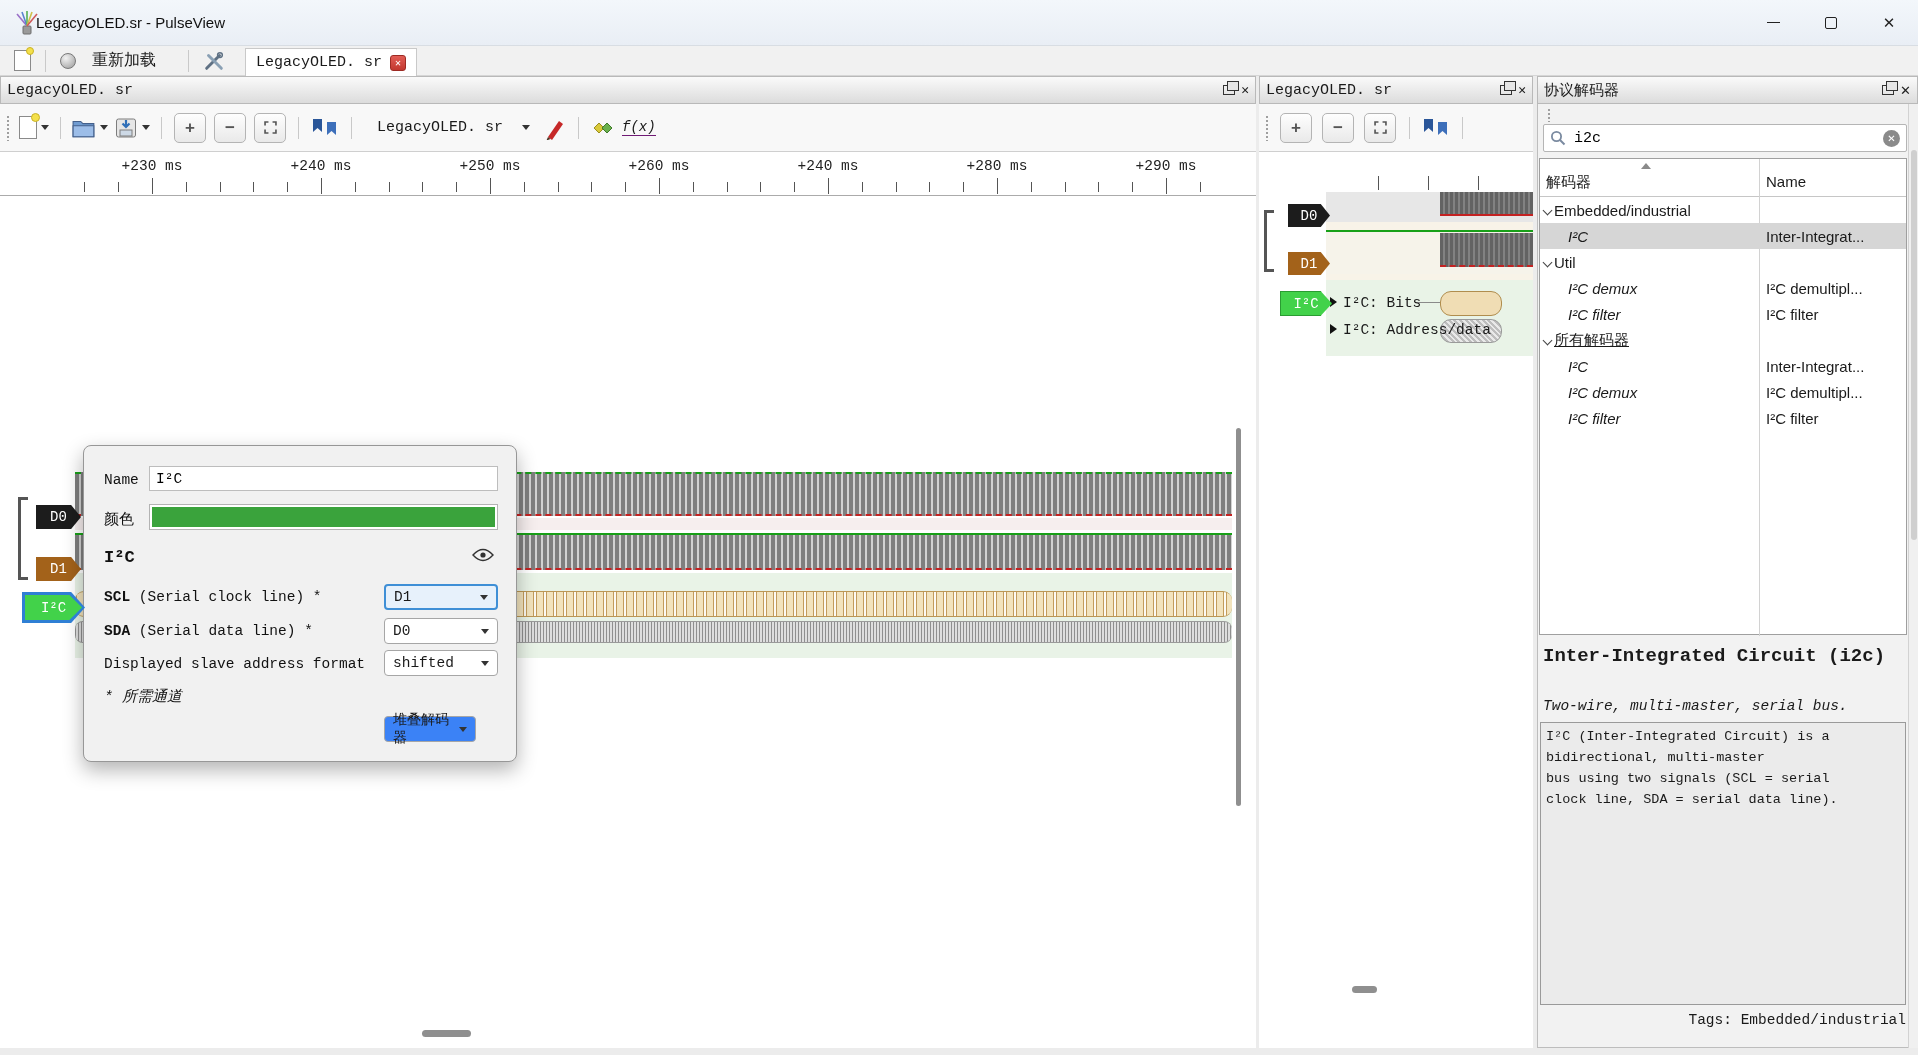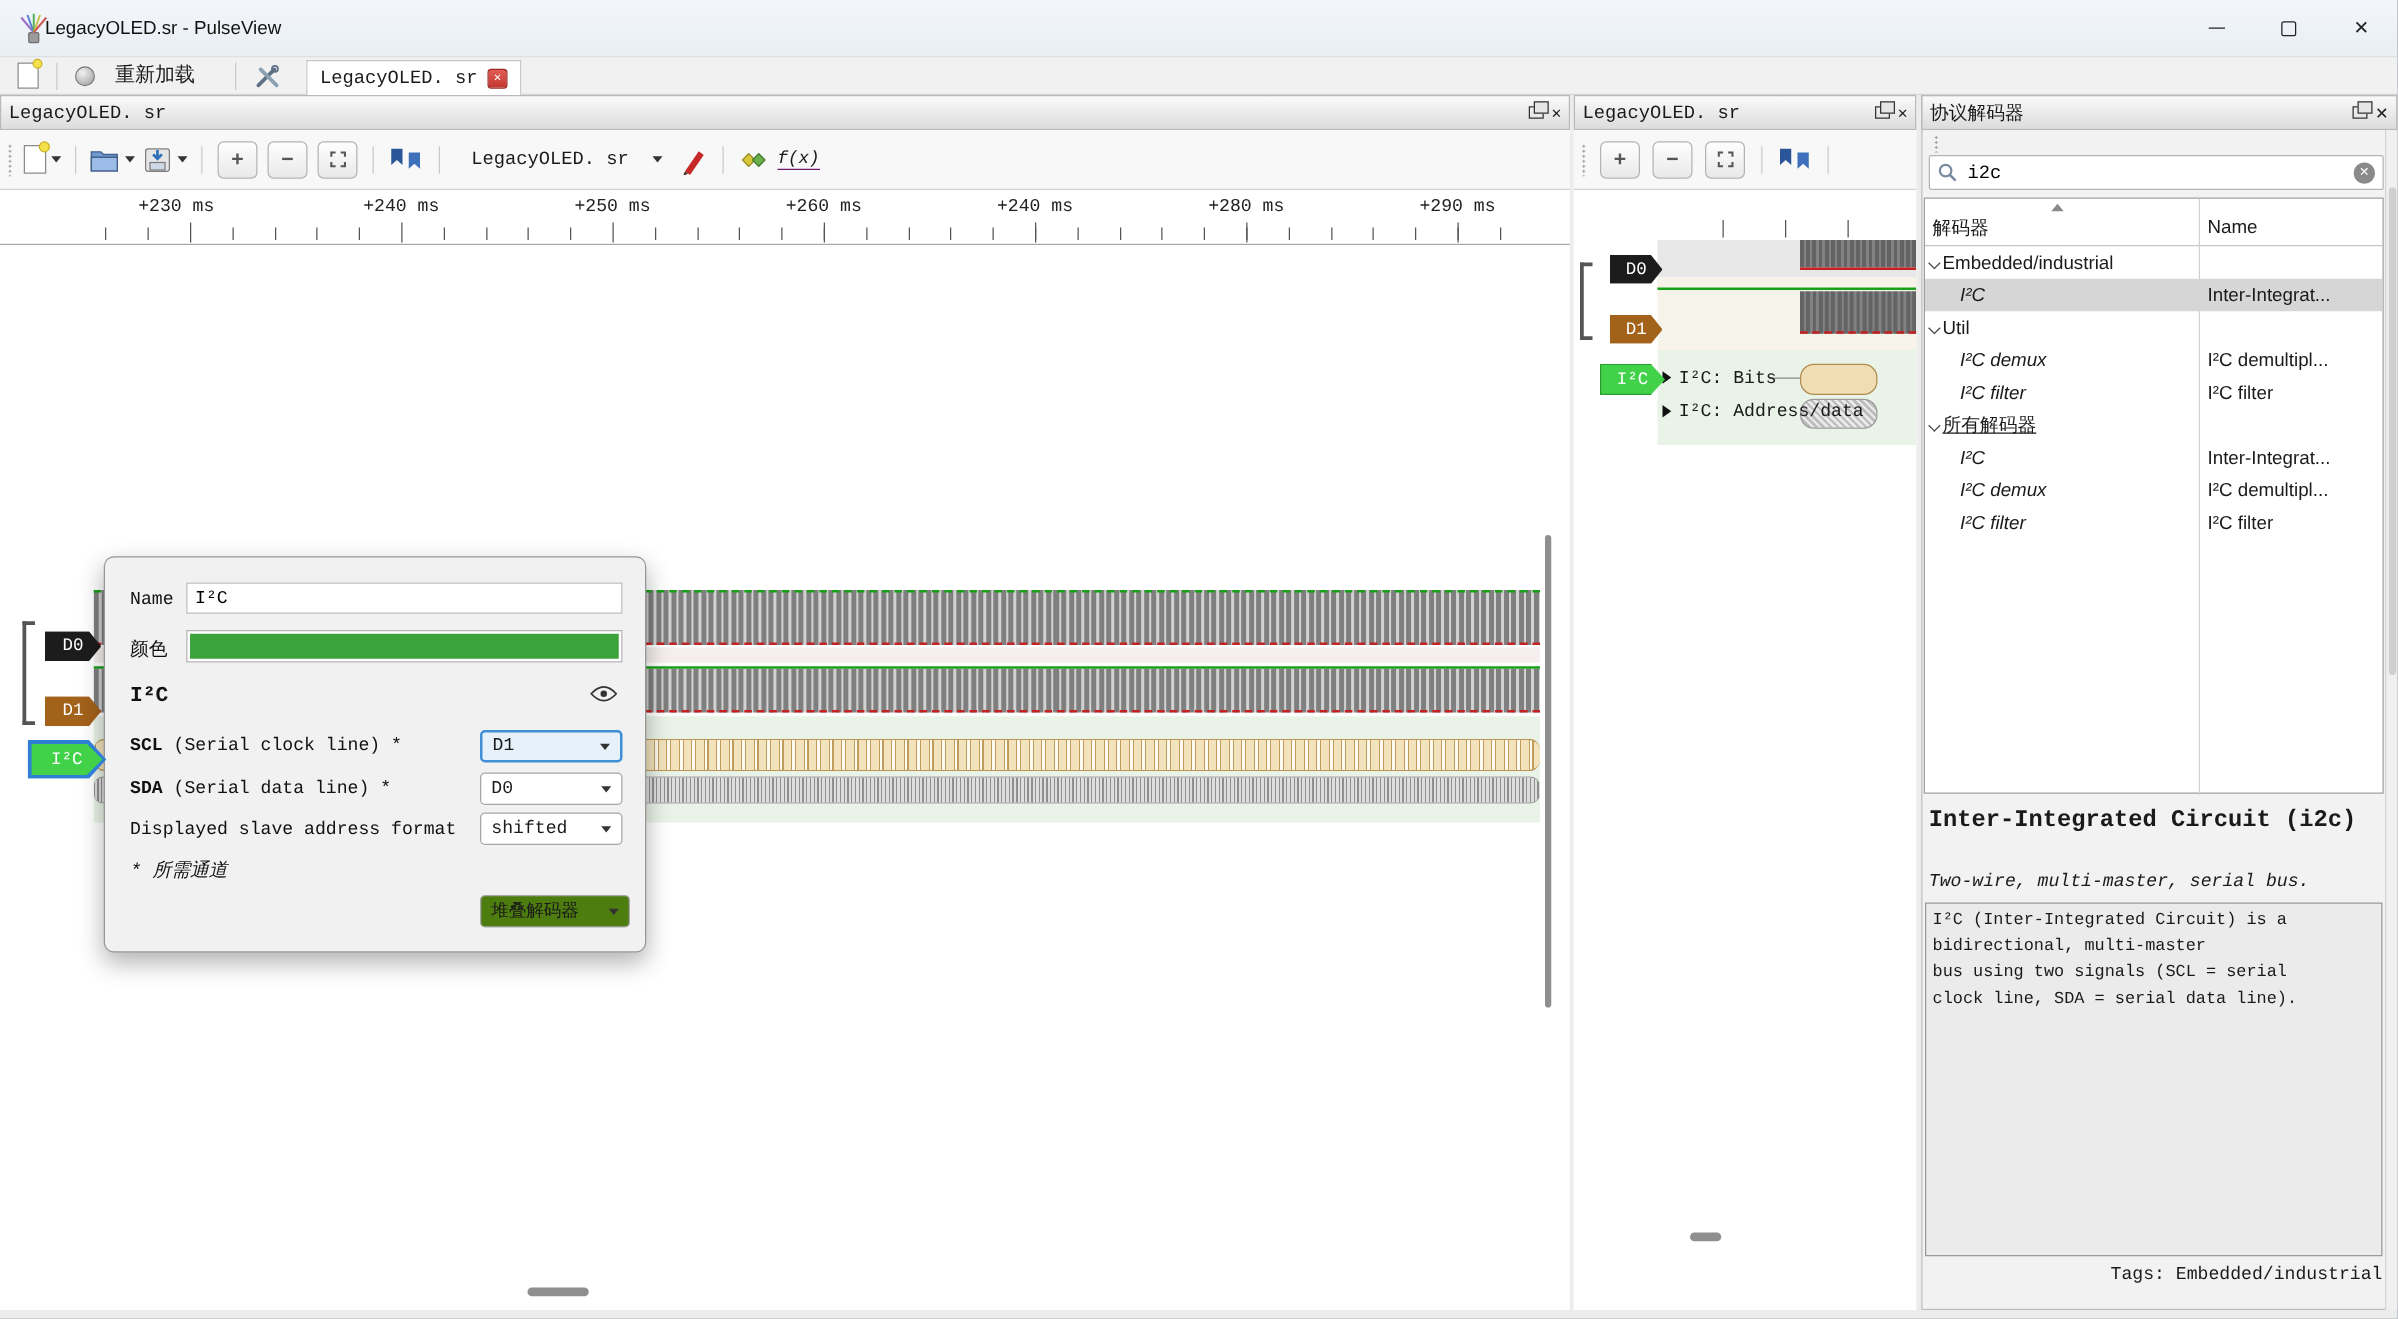--- a/index.html
+++ b/index.html
@@ -187,21 +187,21 @@
           <path d="M4 11 l5 -5 5 5 -5 5 Z" fill="#d9c93a" stroke="#9a8d20"></path>
           <path d="M12 11 l5 -5 5 5 -5 5 Z" fill="#6ab04c" stroke="#3f7a2a"></path>
         </svg>
       </div>
       <div class="tb-btn mono">
         <span style="font-style:italic;font-size:14px;border-bottom:1px solid #701a75">f(x)</span>
       </div>
     </div>
 
     <div class="ruler abs" id="main-ruler" style="left:0;top:76px;width:1256px;height:44px">
-        <span class="ruler-label mono" style="left: 141px;">+230 ms</span>
+        <span class="ruler-label mono" style="left: 152px;">+230 ms</span>
         <div class="tick" style="left: 152px; top: 26px; height: 16px;"></div>
         <span class="ruler-label mono" style="left: 321px;">+240 ms</span>
         <div class="tick" style="left: 321px; top: 26px; height: 16px;"></div>
         <span class="ruler-label mono" style="left: 490px;">+250 ms</span>
         <div class="tick" style="left: 490px; top: 26px; height: 16px;"></div>
         <span class="ruler-label mono" style="left: 659px;">+260 ms</span>
         <div class="tick" style="left: 659px; top: 26px; height: 16px;"></div>
         <span class="ruler-label mono" style="left: 828px;">+240 ms</span>
         <div class="tick" style="left: 828px; top: 26px; height: 16px;"></div>
         <span class="ruler-label mono" style="left: 997px;">+280 ms</span>
@@ -291,21 +291,21 @@
     <div class="dd mono" style="left:300px;top:172px;width:114px">
       <span>D0</span>
         <span class="caret"></span>
     </div>
     <span class="dlg-label" style="top:210px">Displayed slave address format</span>
     <div class="dd mono" style="left:300px;top:204px;width:114px">
       <span>shifted</span>
         <span class="caret"></span>
     </div>
     <span class="dlg-label ital" style="top:241px;font-size:15px">* 所需通道</span>
-    <div class="dd" style="left:300px;top:270px;width:120px;background:#4d7c0f;justify-content:center;gap:6px">
+    <div class="dd" style="left:300px;top:270px;width:92px;background:#3b82f6;justify-content:center;gap:6px">
       <span style="font-size:14px">堆叠解码器</span>
         <span class="caret"></span>
     </div>
   </div>
 
   <div class="abs" style="left:1259px;top:76px;width:274px;height:972px;background:#fff">
     <div class="panel-title mono">
       <span>LegacyOLED. sr</span>
       <span class="dock-btns">
         <span class="float-ico"></span>

